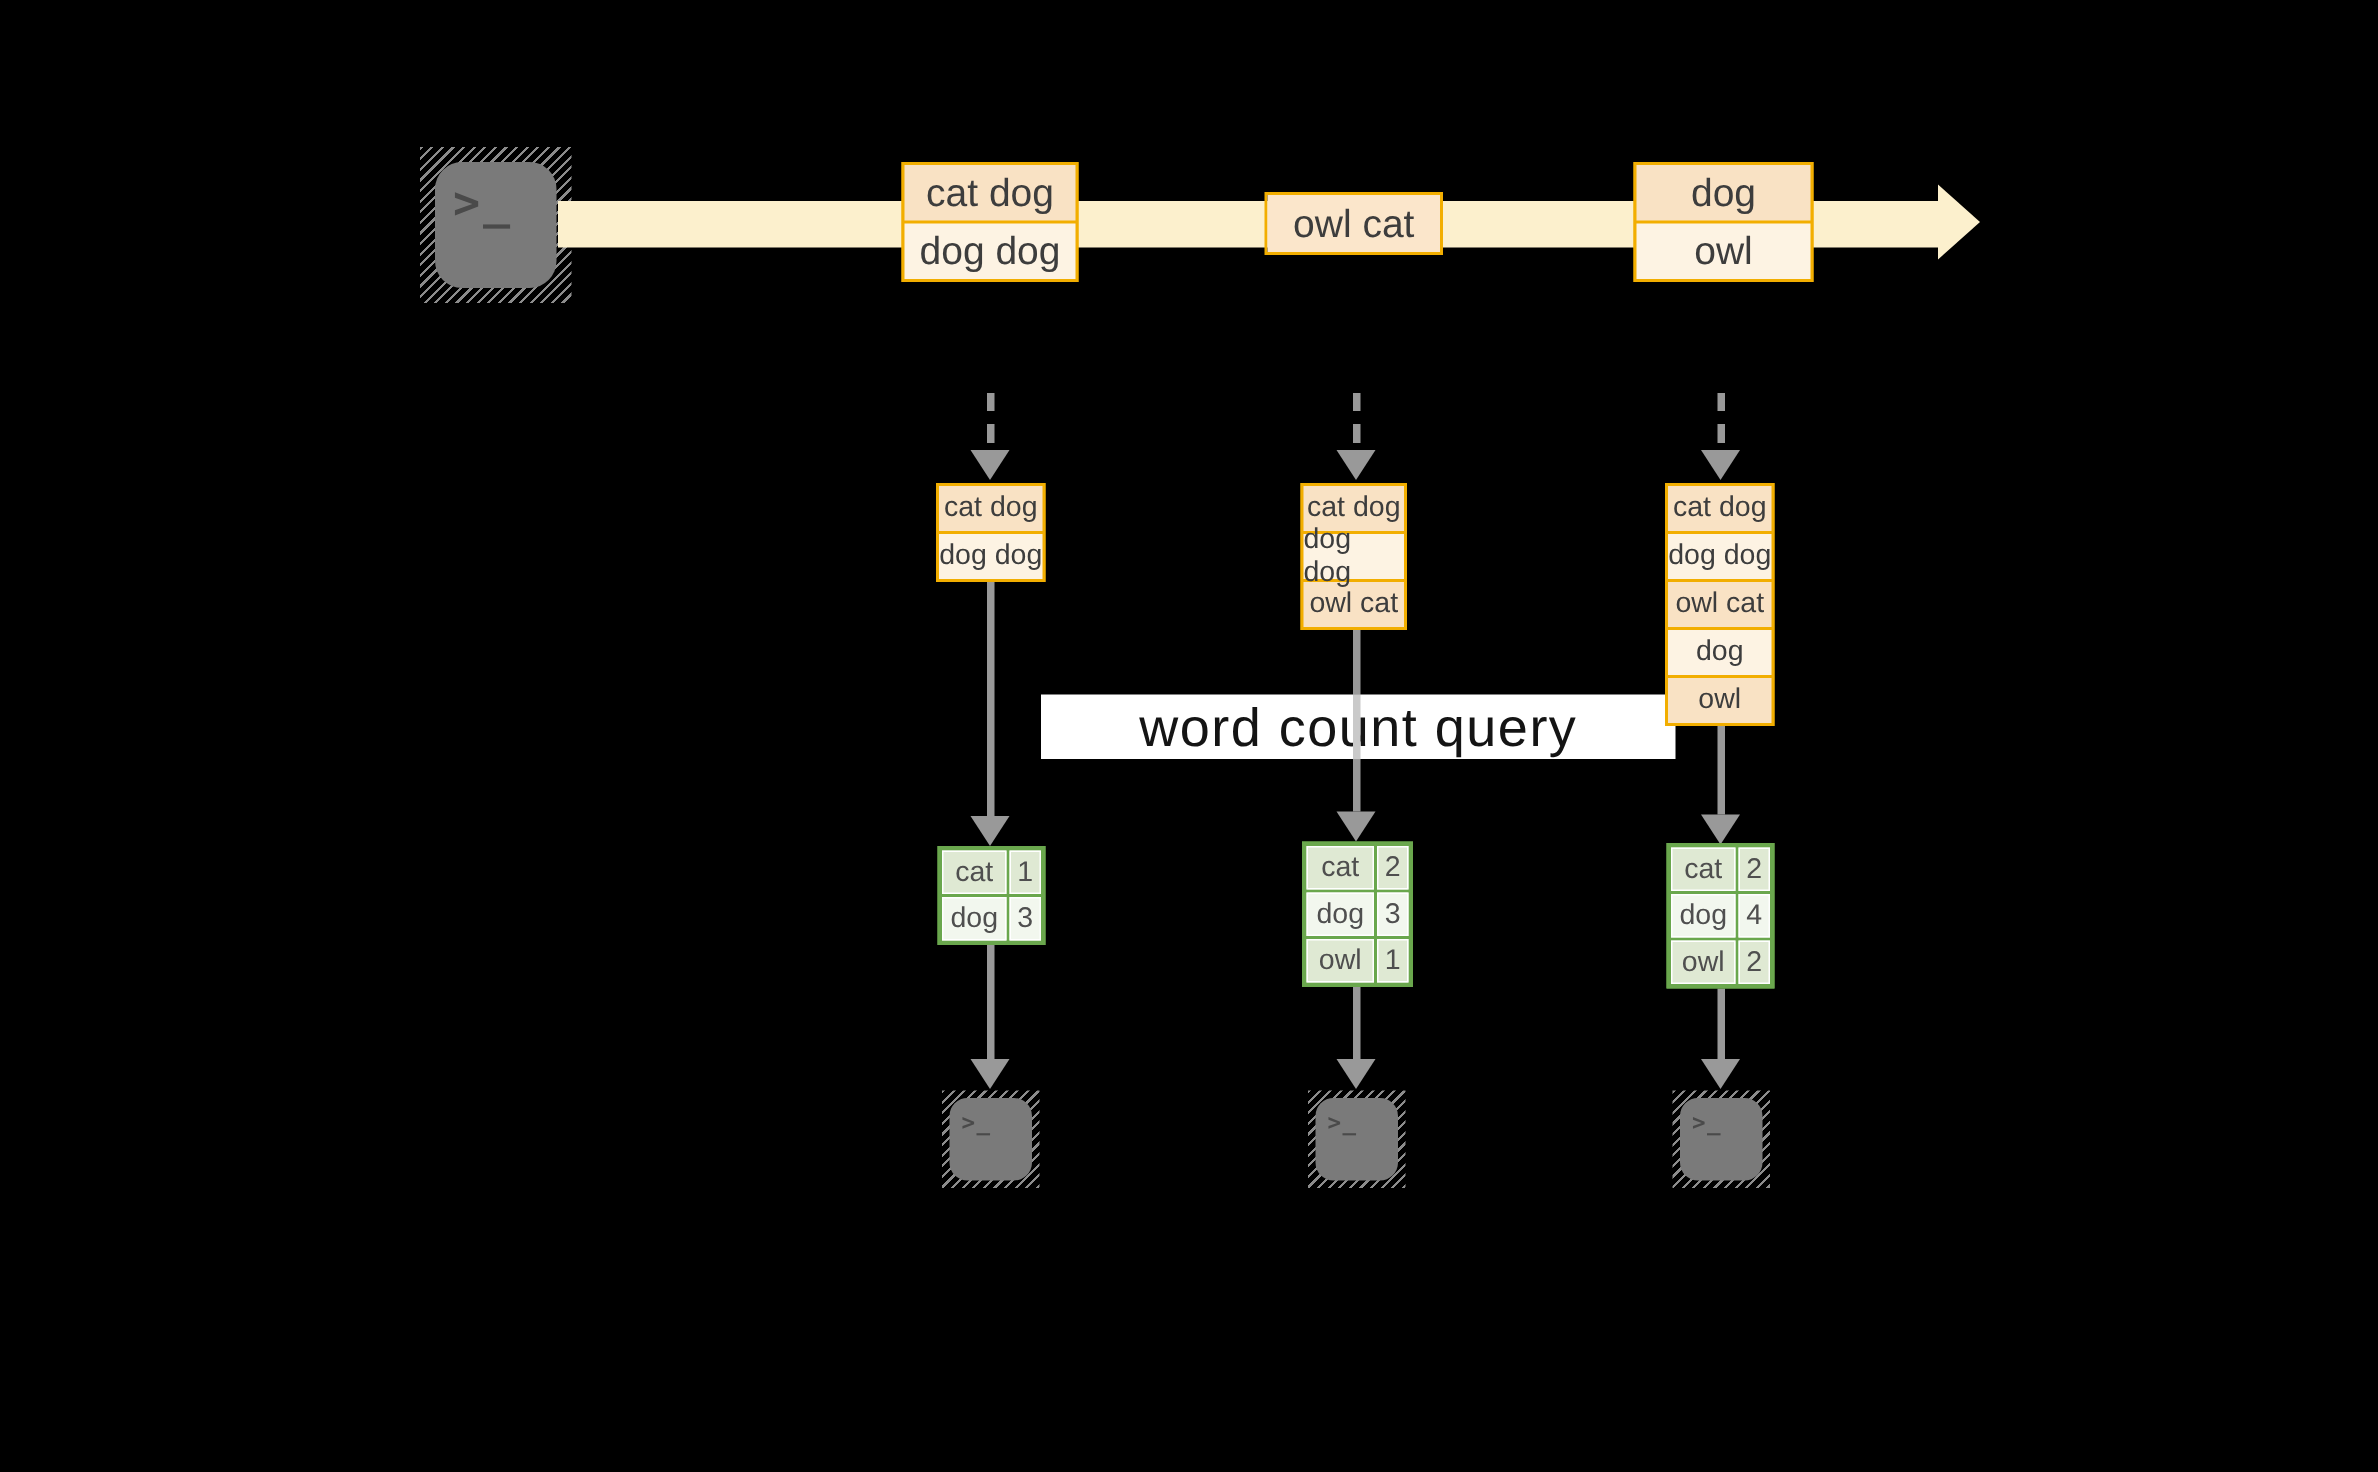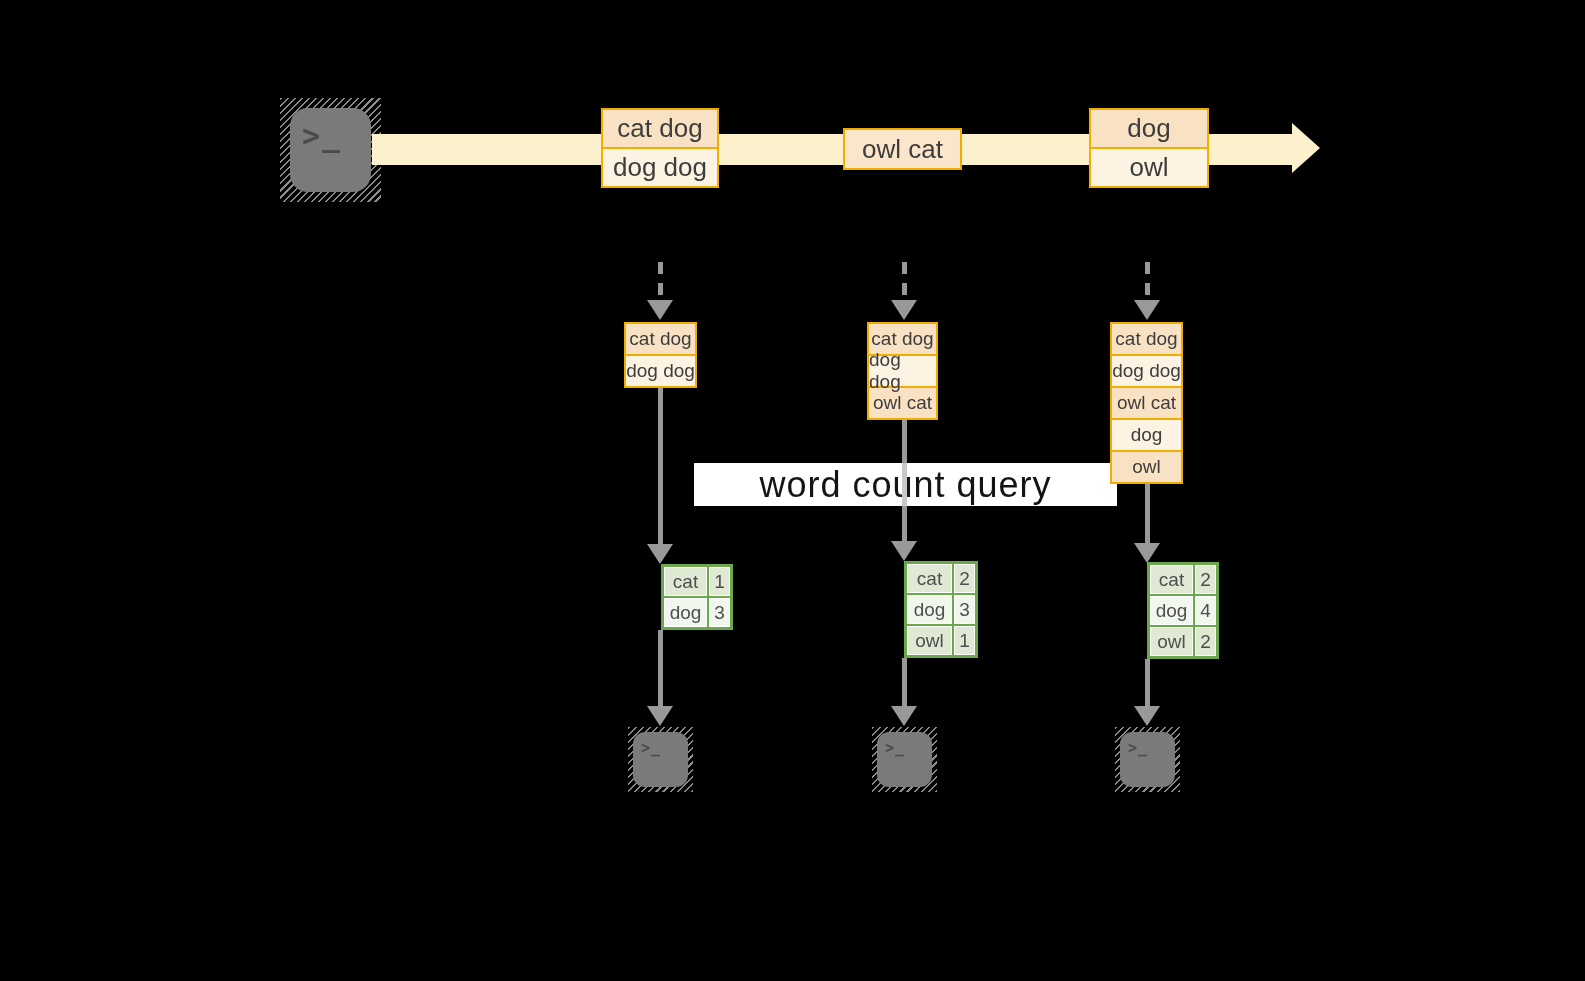--- a/index.html
+++ b/index.html
@@ -39,21 +39,21 @@
   .head-down{position:absolute;width:0;height:0;z-index:2;
              border-left:13px solid transparent;border-right:13px solid transparent;
              border-top:20px solid #999;}
 
   
   .wlabel{position:absolute;background:#fff;z-index:1;display:flex;align-items:center;justify-content:center;
           color:#141414;font-size:36px;font-weight:300;letter-spacing:1px;}
 
   
   .gtable{position:absolute;box-sizing:border-box;display:grid;grid-template-columns:1fr 21px;
-          gap:2px;grid-auto-rows:29px;border:3px solid #6aa74d;background:#6aa74d;z-index:3;margin-left:36px;}
+          gap:2px;grid-auto-rows:29px;border:3px solid #6aa74d;background:#6aa74d;z-index:3;}
   .gcell{box-sizing:border-box;border:1px solid #fff;display:flex;align-items:center;justify-content:center;
          color:#4f4f4f;font-size:19px;}
   .rowdark{background:#dfe9d3;}
   .rowlight{background:#f2f7ee;}
 </style>
 </head>
 <body>
 
 <div class="canvas">
 

